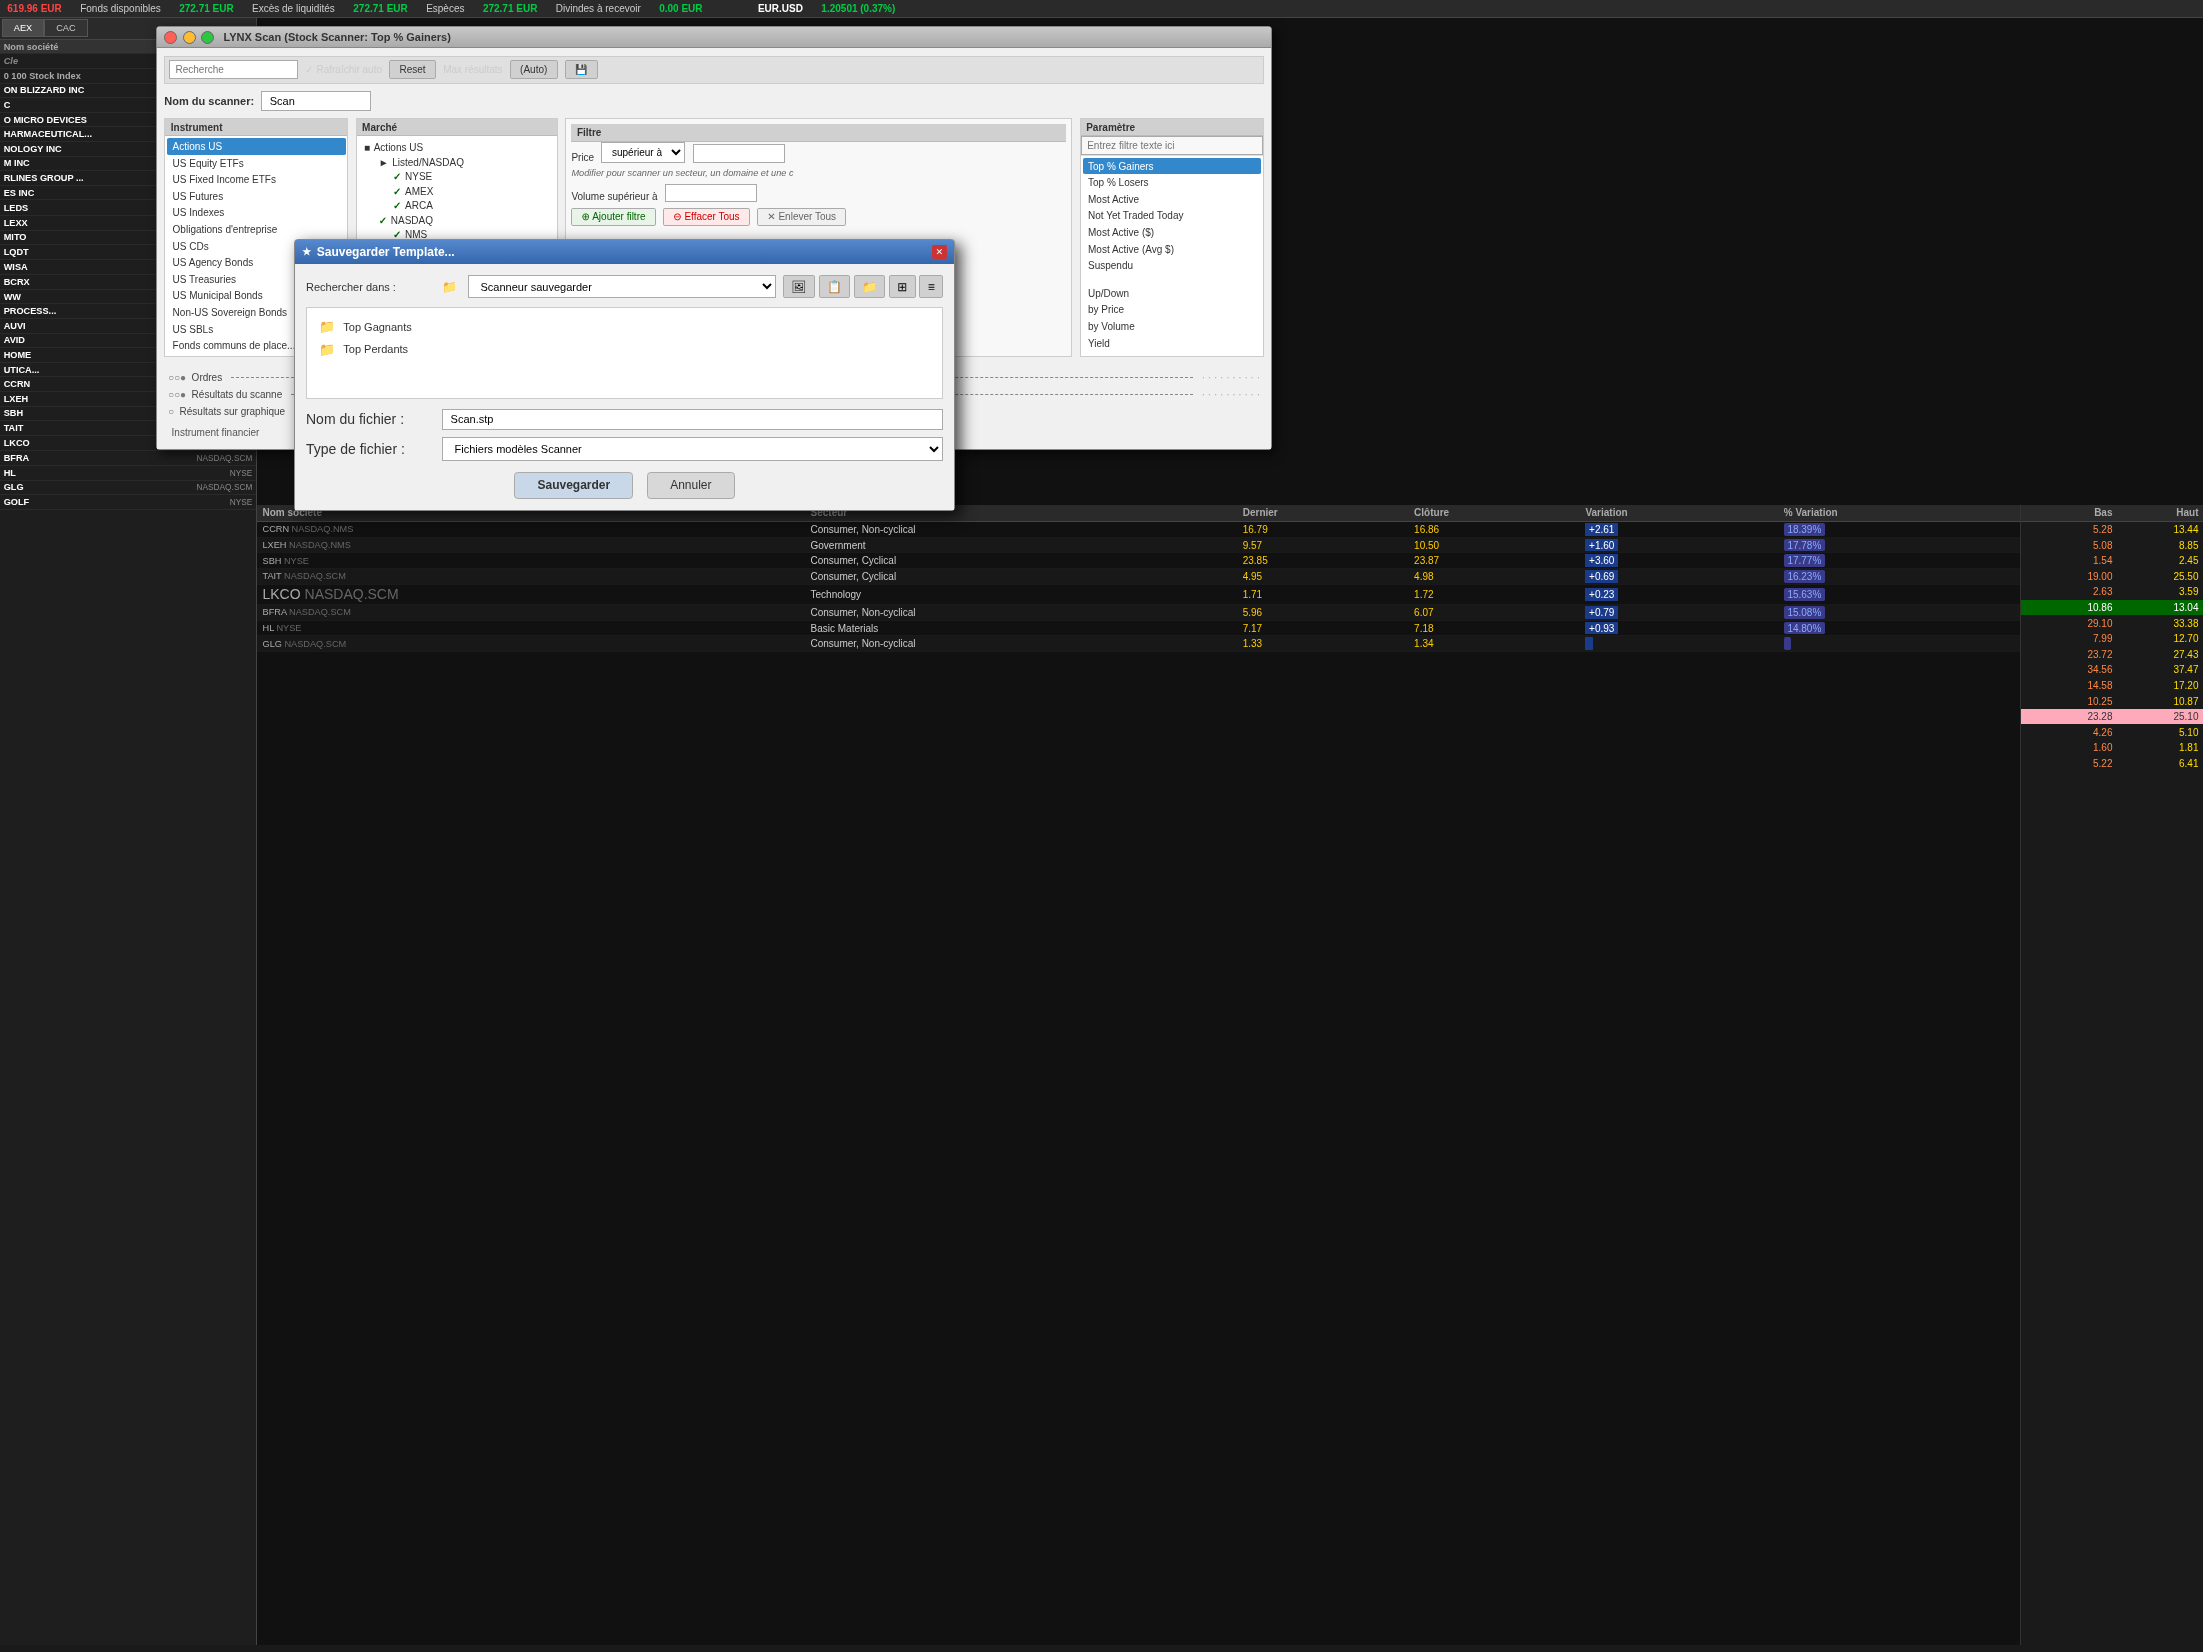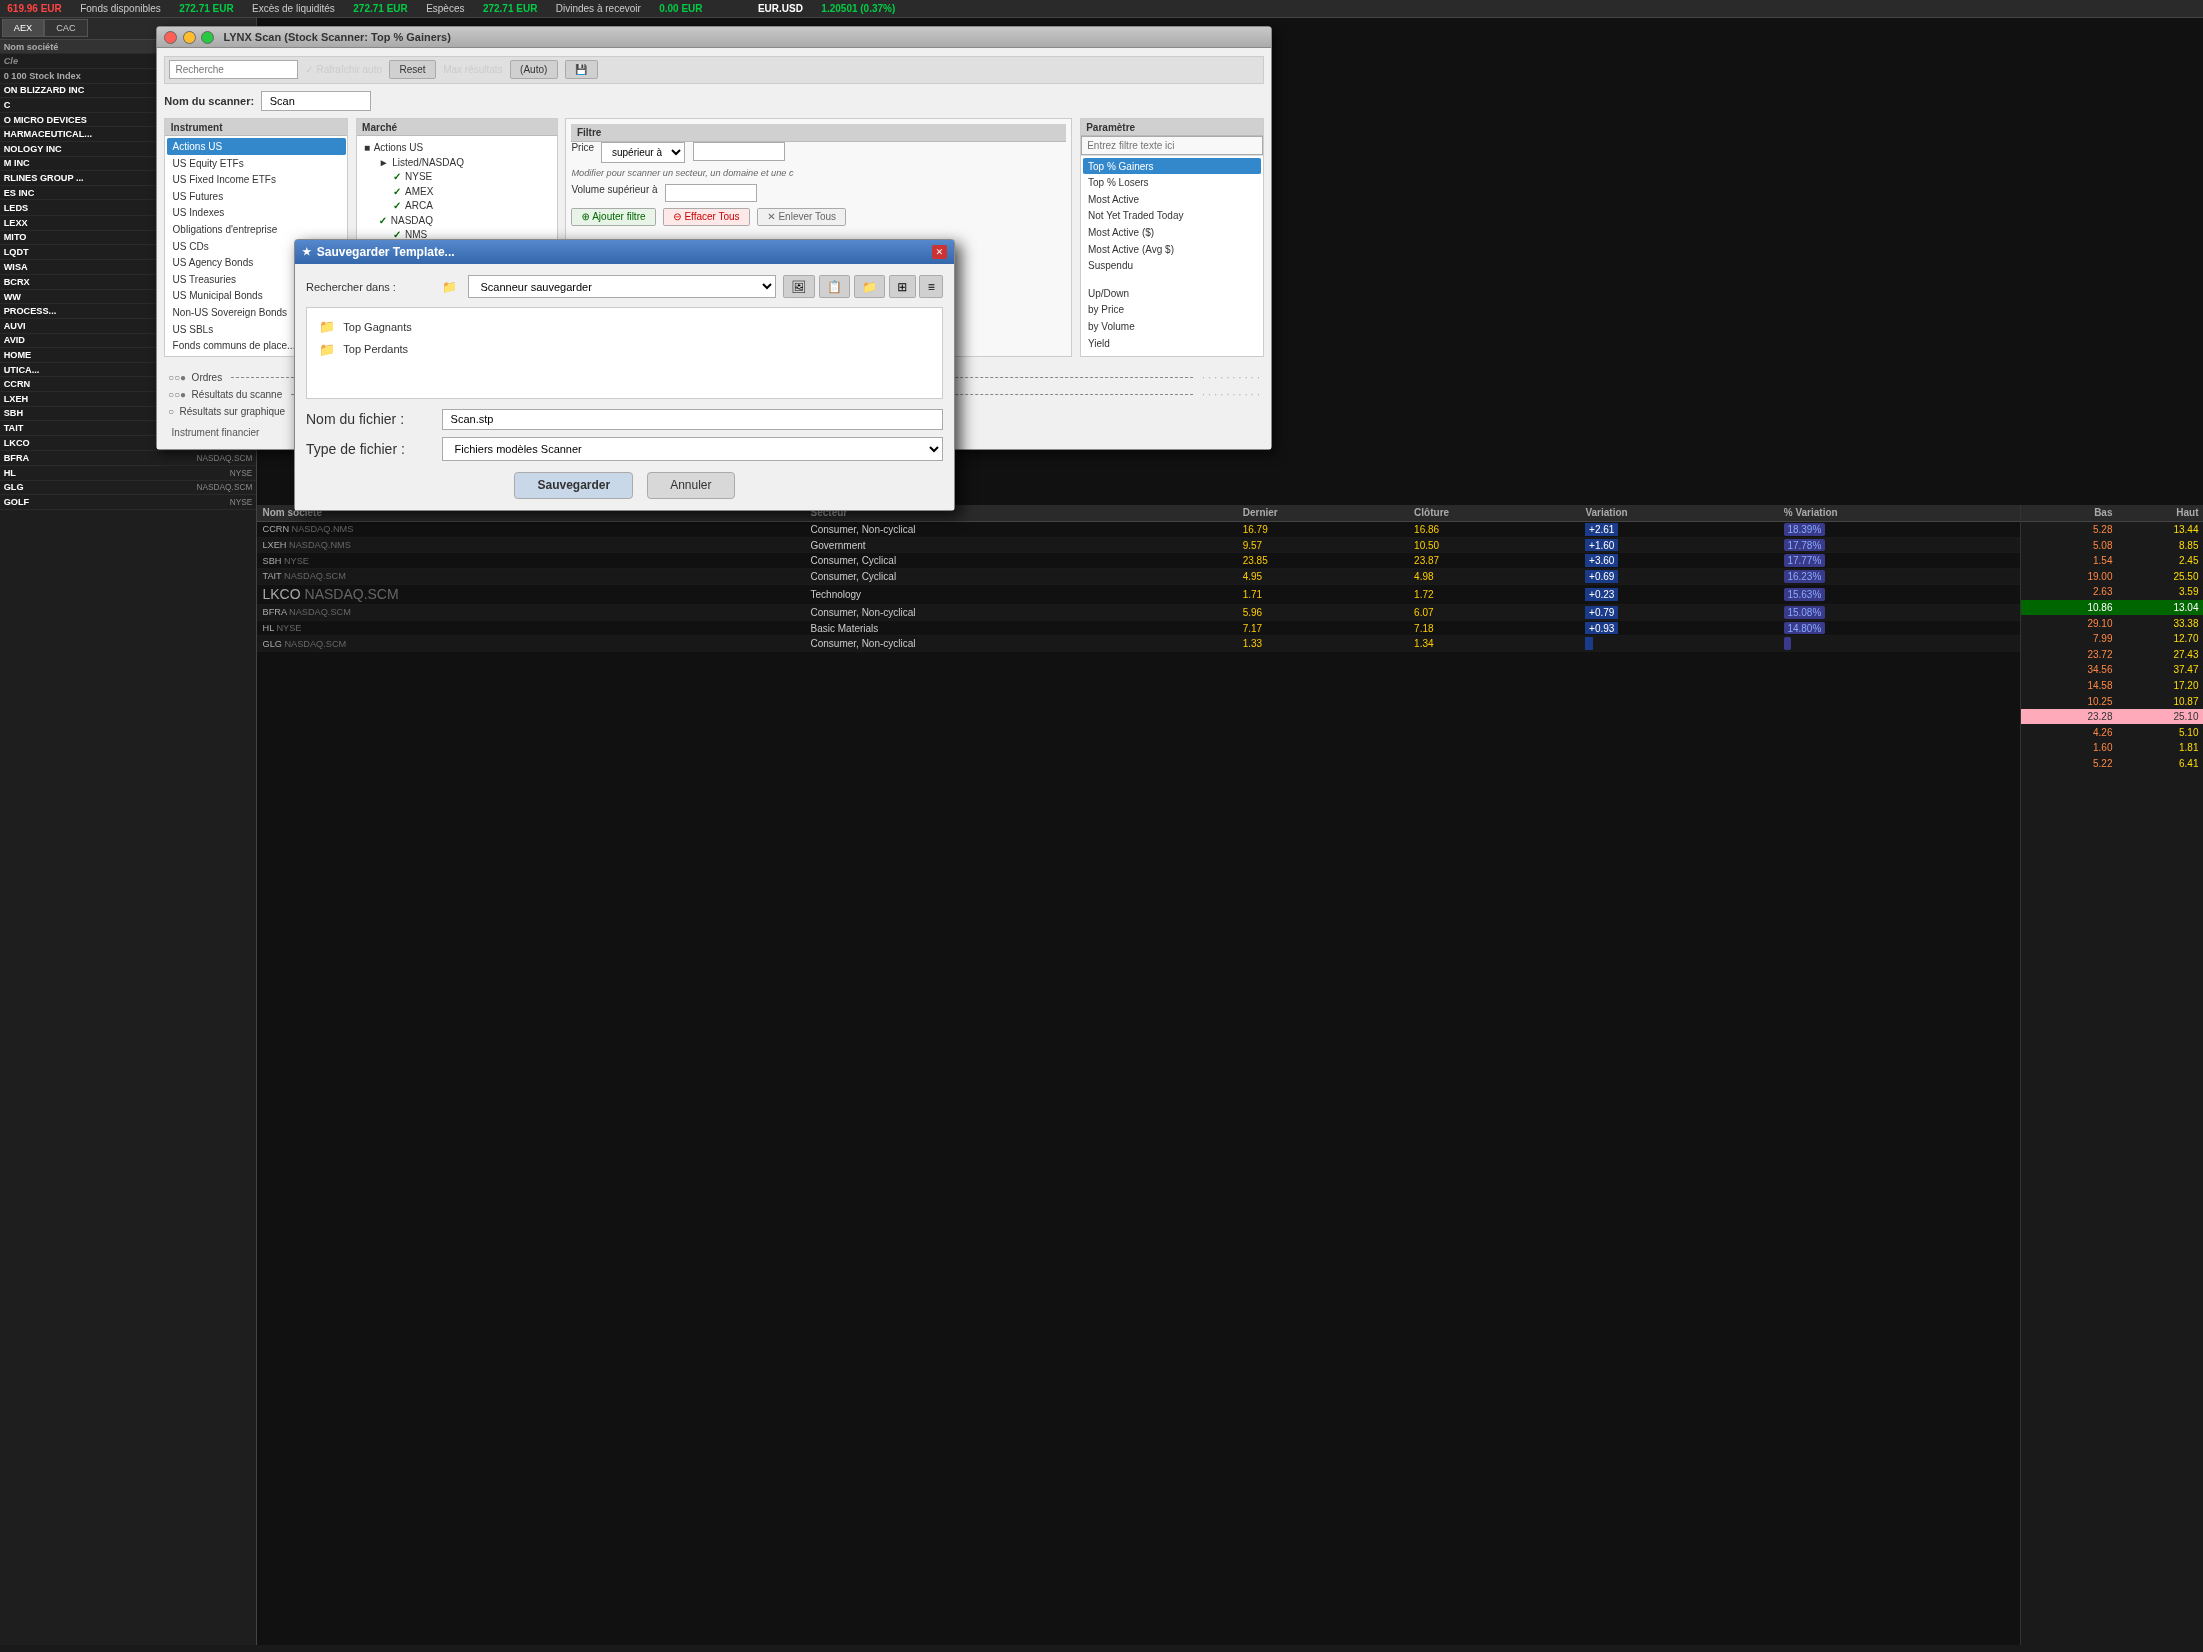--- a/index.html
+++ b/index.html
@@ -218,21 +218,21 @@
 
     
     .filter-panel {
       flex: 1;
       background: #f8f8f8;
       border: 0.9px solid #ccc;
       padding: 5.5px;
     }
     .filter-row {
       display: flex;
-      align-items: flex-start;
+      align-items: flex-end;
       gap: 7.3px;
       margin-bottom: 5.5px;
     }
     .filter-label { font-size: 10px; color: #333; }
     .filter-select {
       padding: 2.8px 5.5px;
       border: 0.9px solid #aaa;
       background: #fff;
       font-size: 10px;
     }

